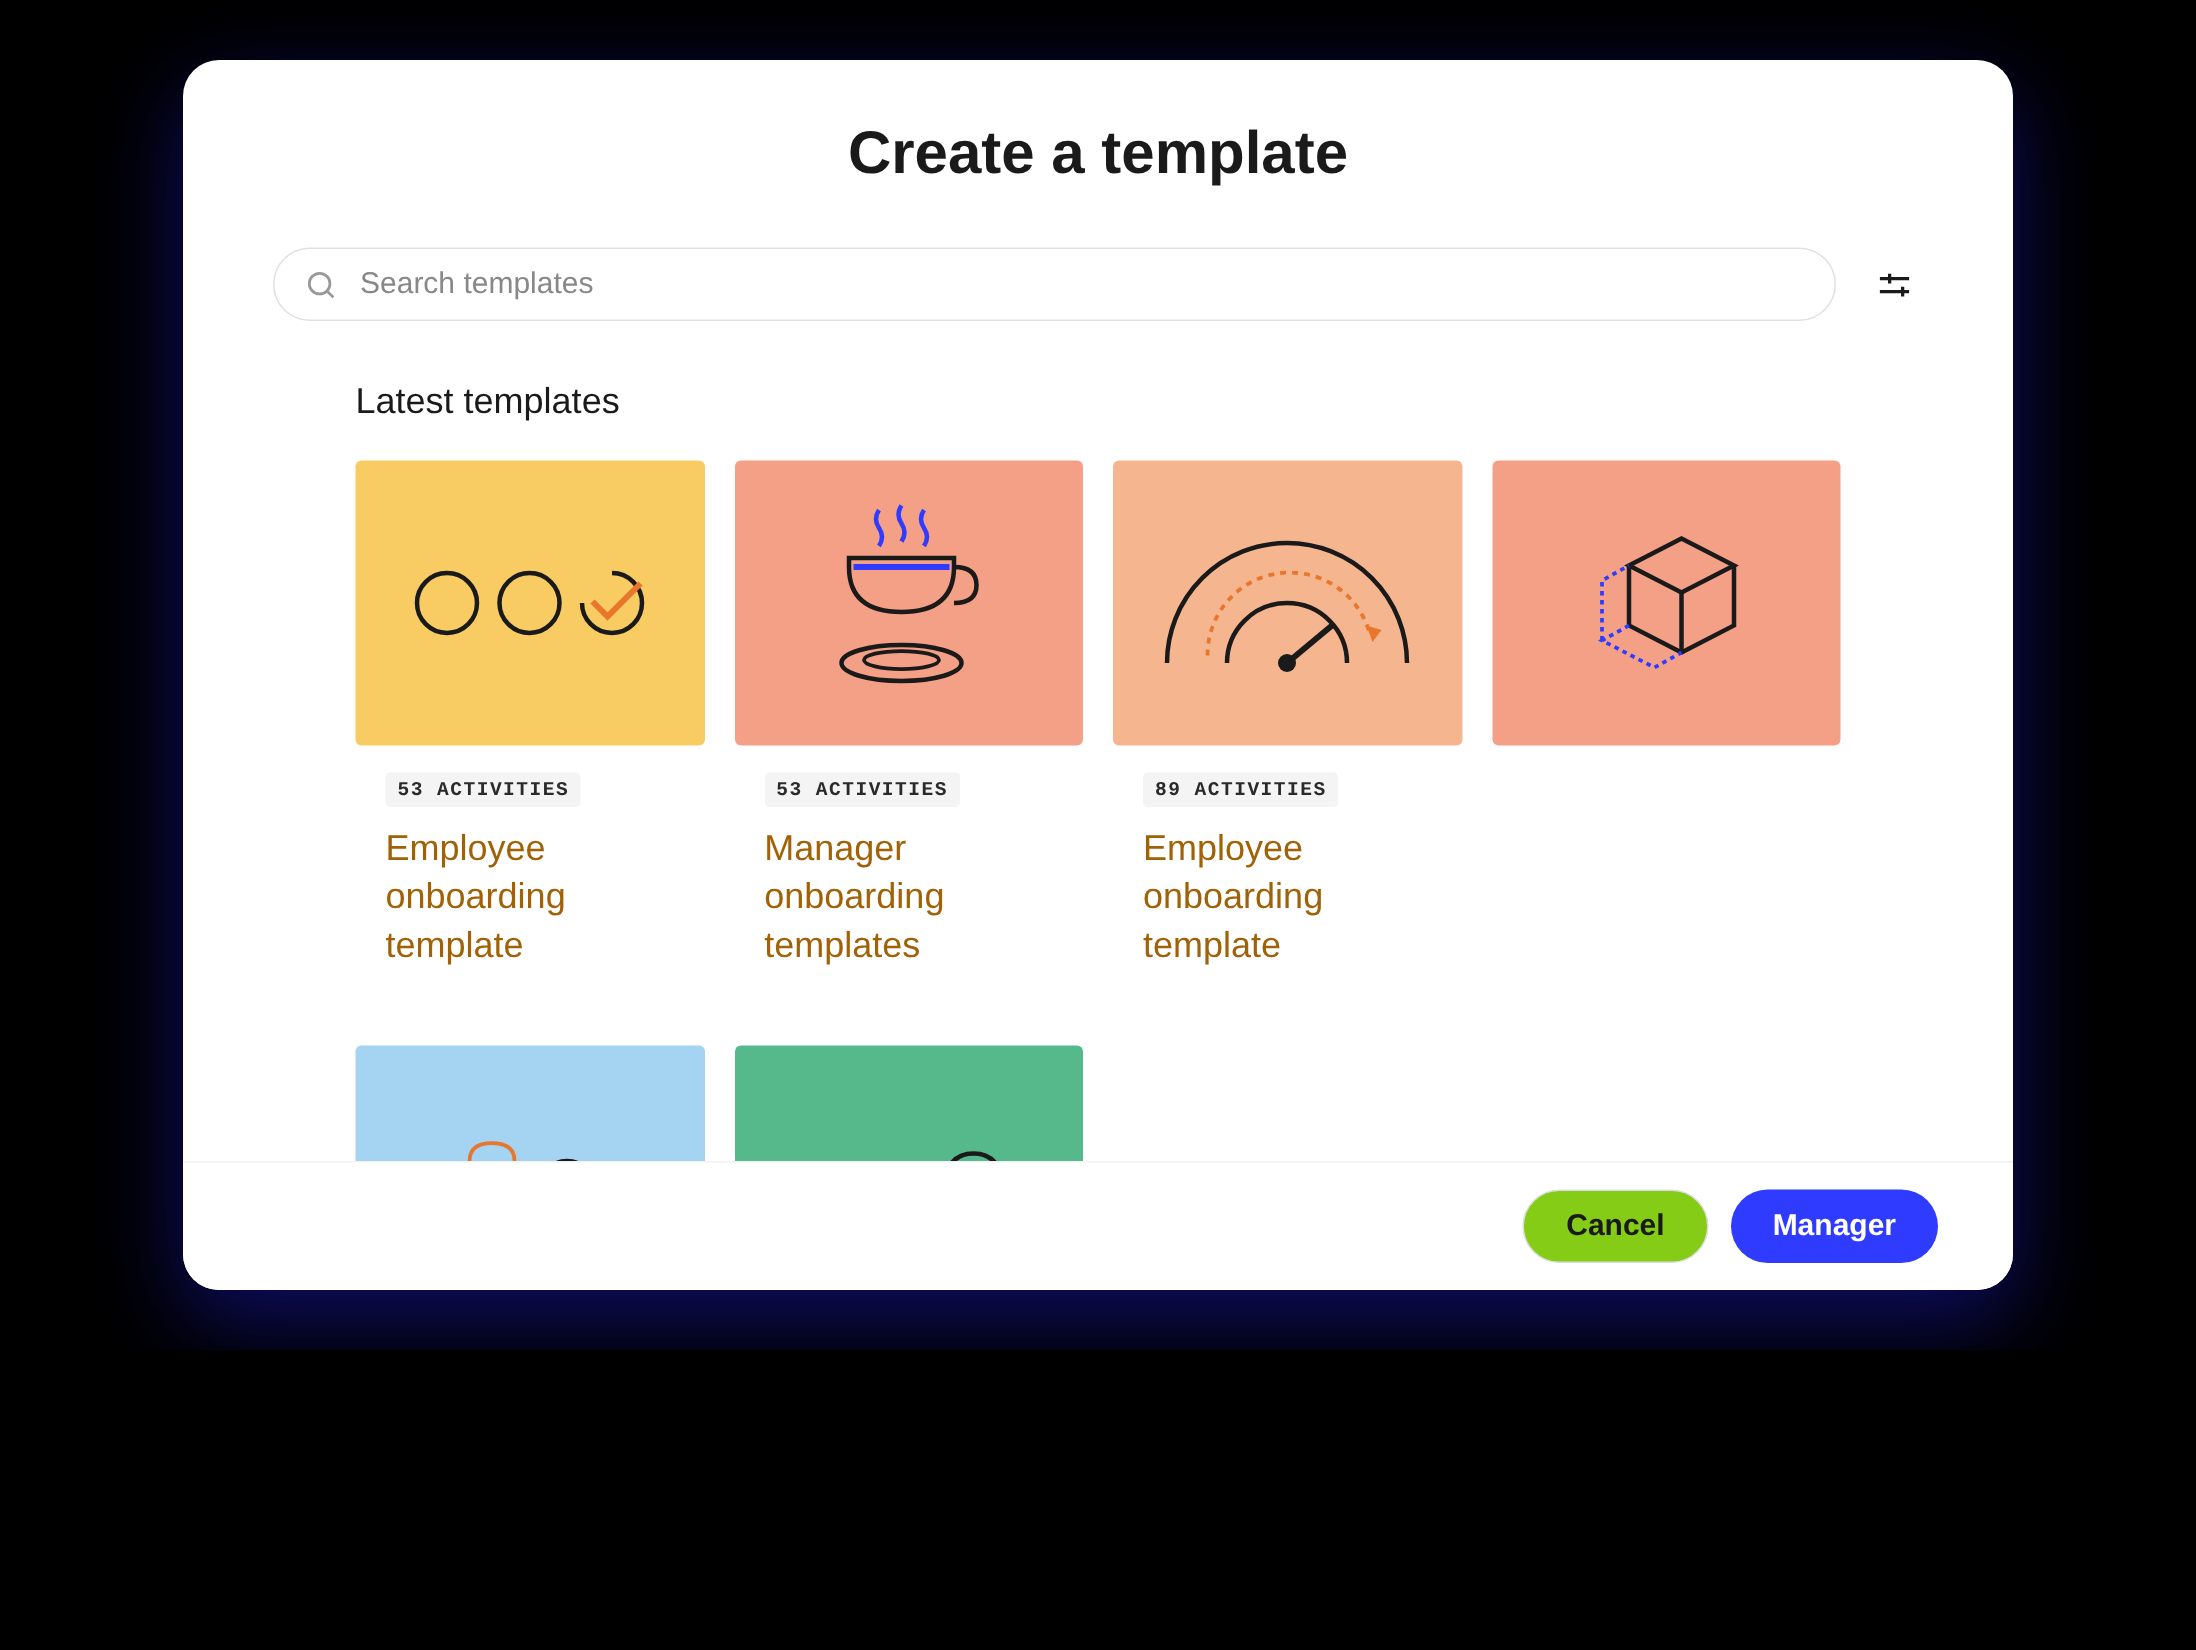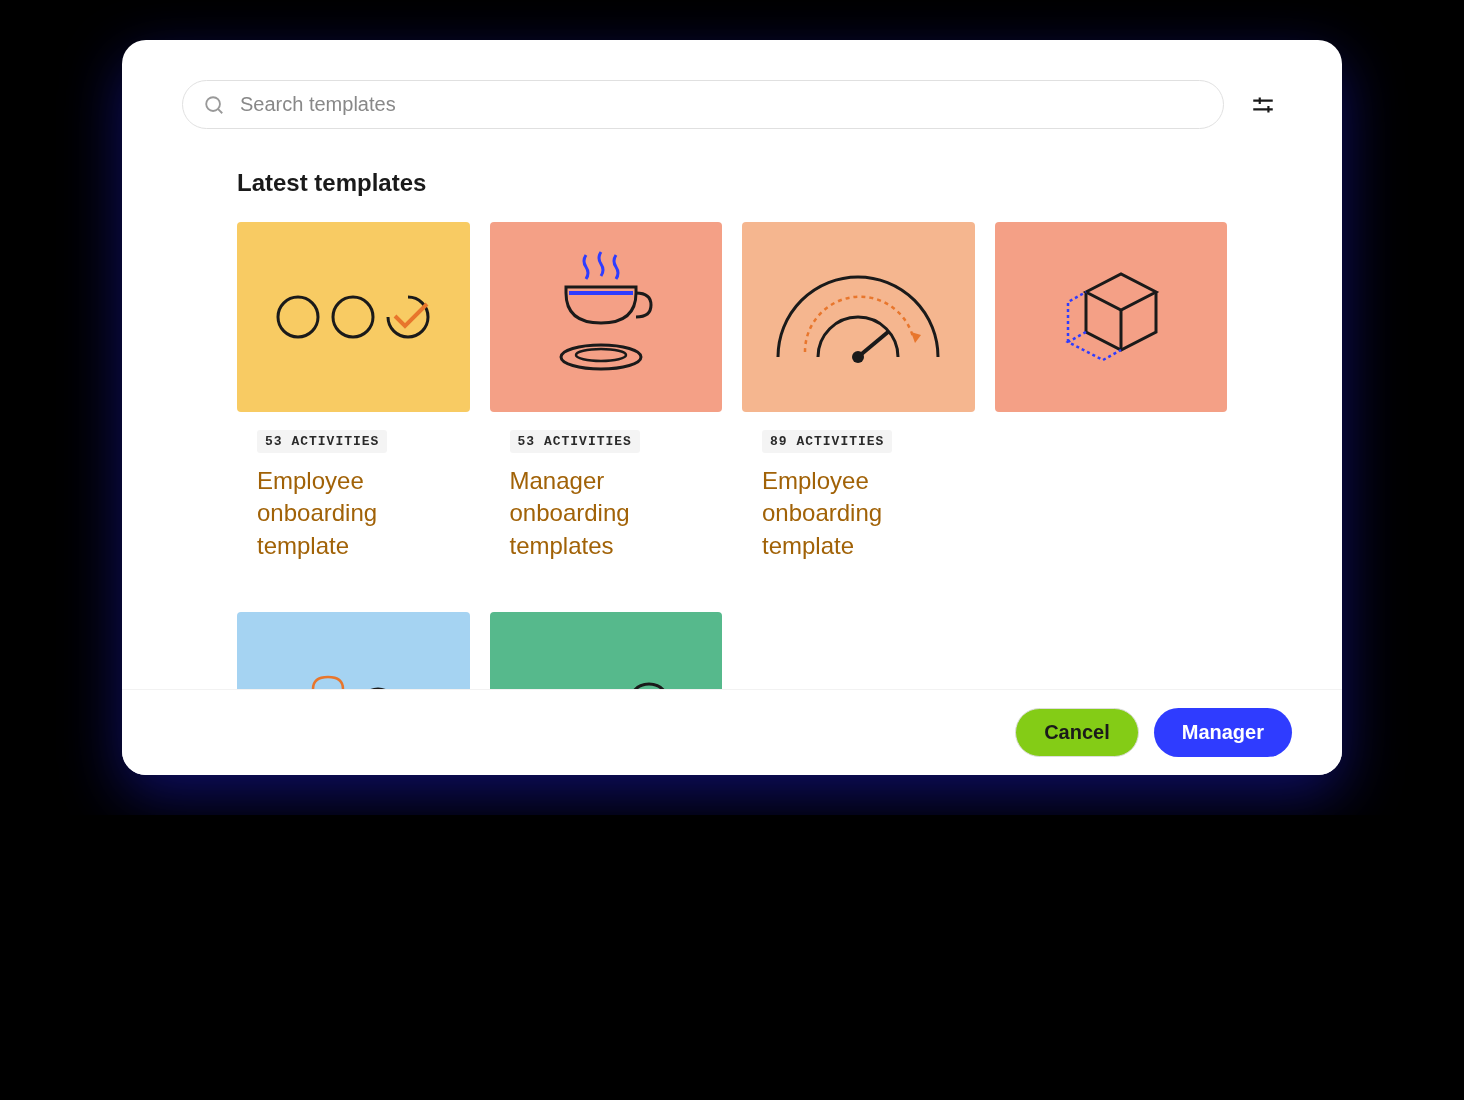--- a/index.html
+++ b/index.html
@@ -61,21 +61,21 @@
       padding: 6px;
     }
     .filter-btn svg { width: 26px; height: 26px; display: block; }
     .inner {
       padding: 0 55px;
       max-height: 520px;
       overflow: hidden;
     }
     .section-title {
       font-size: 24px;
-      font-weight: 700;
+      font-weight: 400;
       color: #1a1a1a;
       margin-bottom: 25px;
     }
     .grid {
       display: grid;
       grid-template-columns: repeat(4, 1fr);
       gap: 20px;
     }
     .card { cursor: pointer; }
     .card-image {
@@ -136,20 +136,21 @@
     .btn-create {
       background: #2f3cff;
       color: #fff;
     }
   </style>
 </head>
 <body>
 
 <div class="modal">
   <div class="modal-content">
+    <h1 class="title">Create a template</h1>
 
     <div class="search-row">
       <div class="search-box">
         <svg class="search-icon-svg" viewBox="0 0 24 24" fill="none" stroke="currentColor" stroke-width="2">
           <circle cx="11" cy="11" r="7.5"></circle>
             <line x1="21" y1="21" x2="16.5" y2="16.5"></line>
         </svg>
         <input class="search-input" type="text" placeholder="Search templates" style="">
       </div>
       <button class="filter-btn">

